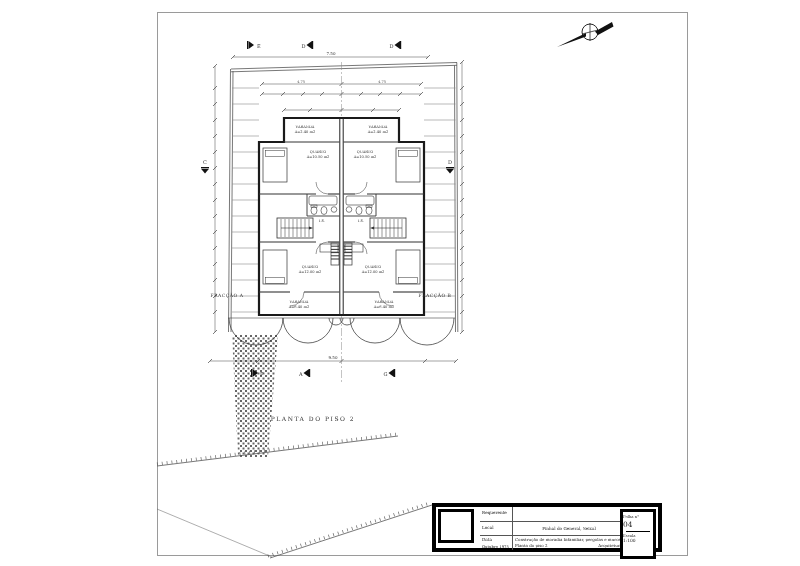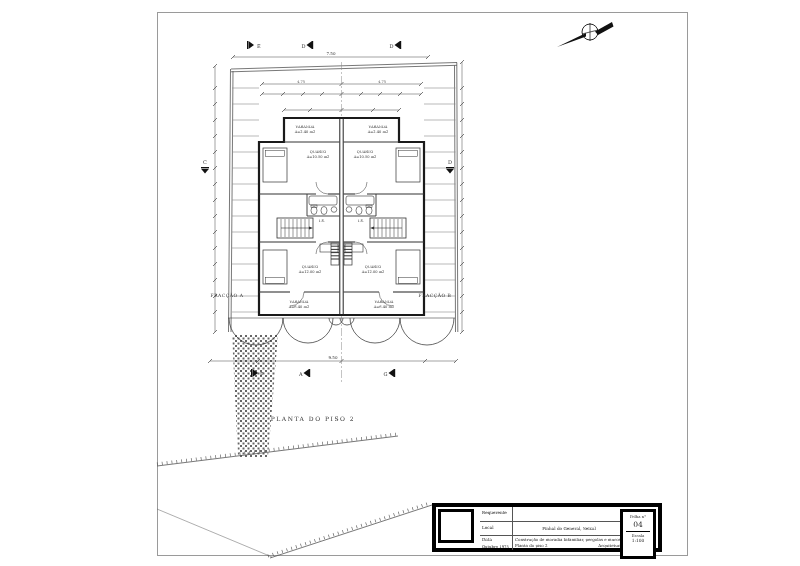--- a/index.html
+++ b/index.html
@@ -15,21 +15,21 @@
   .tb-r1{height:14px;border-bottom:0.8px solid #555;}
   .tb-r2{height:13px;border-bottom:0.8px solid #555;}
   .tb-r3{height:14px;}
   .tb-label{position:absolute;left:2px;top:4px;color:#111;}
   .tb-div{position:absolute;left:32px;top:0;bottom:0;border-left:0.8px solid #555;}
   #tb-local-val{position:absolute;left:32px;right:0;top:4.5px;text-align:center;font-size:4.2px;}
   #tb-data-val{position:absolute;left:2px;top:9px;font-size:3.8px;}
   #tb-desc1{position:absolute;left:35px;top:2px;font-size:4px;}
   #tb-desc2{position:absolute;left:35px;top:8px;font-size:4px;}
   #tb-arq{position:absolute;right:4px;top:8px;font-size:4px;}
-  #tb-right{right:2px;top:2px;width:36px;height:50px;border:3px solid #000;background:#fff;text-align:center;}
+  #tb-right{right:2px;top:2px;width:36px;height:50px;border:3px solid #000;background:#fff;text-align:left;}
   #tb-folha-label{font-size:3.8px;margin-top:1.5px;}
   #tb-folha-num{font-size:7.5px;margin-top:1px;}
   #tb-right hr{border:none;border-top:1px solid #000;margin:2px 3px 1px 3px;}
   #tb-escala-label{font-size:3.8px;}
   #tb-escala-val{font-size:4.4px;margin-top:0.5px;}
   text{font-family:"DejaVu Serif",serif;fill:#333;}
 </style>
 </head>
 <body>
 

